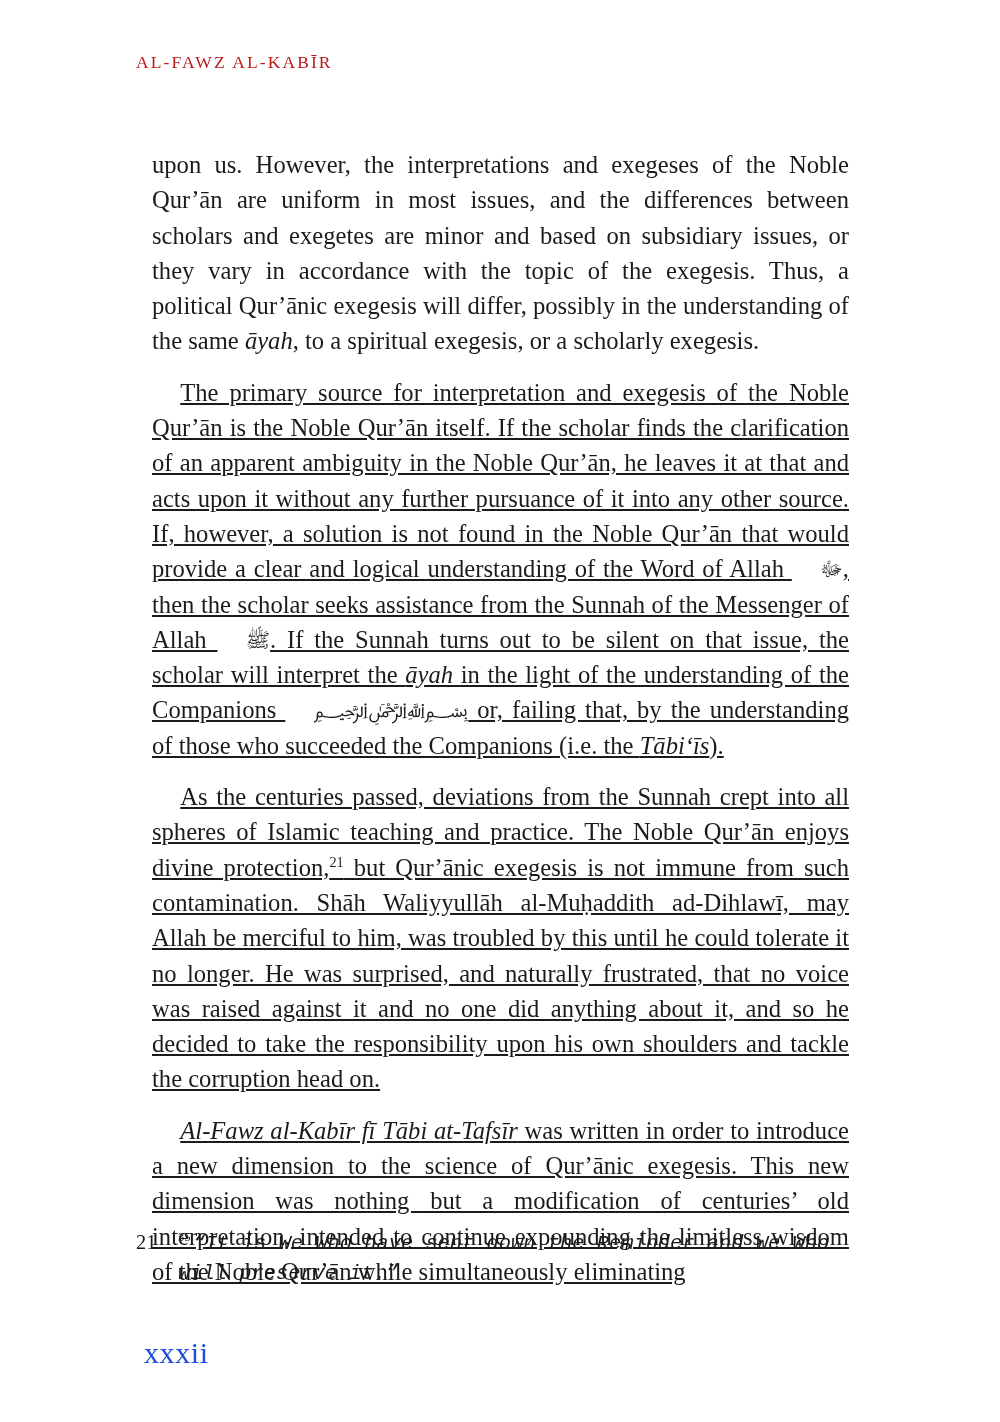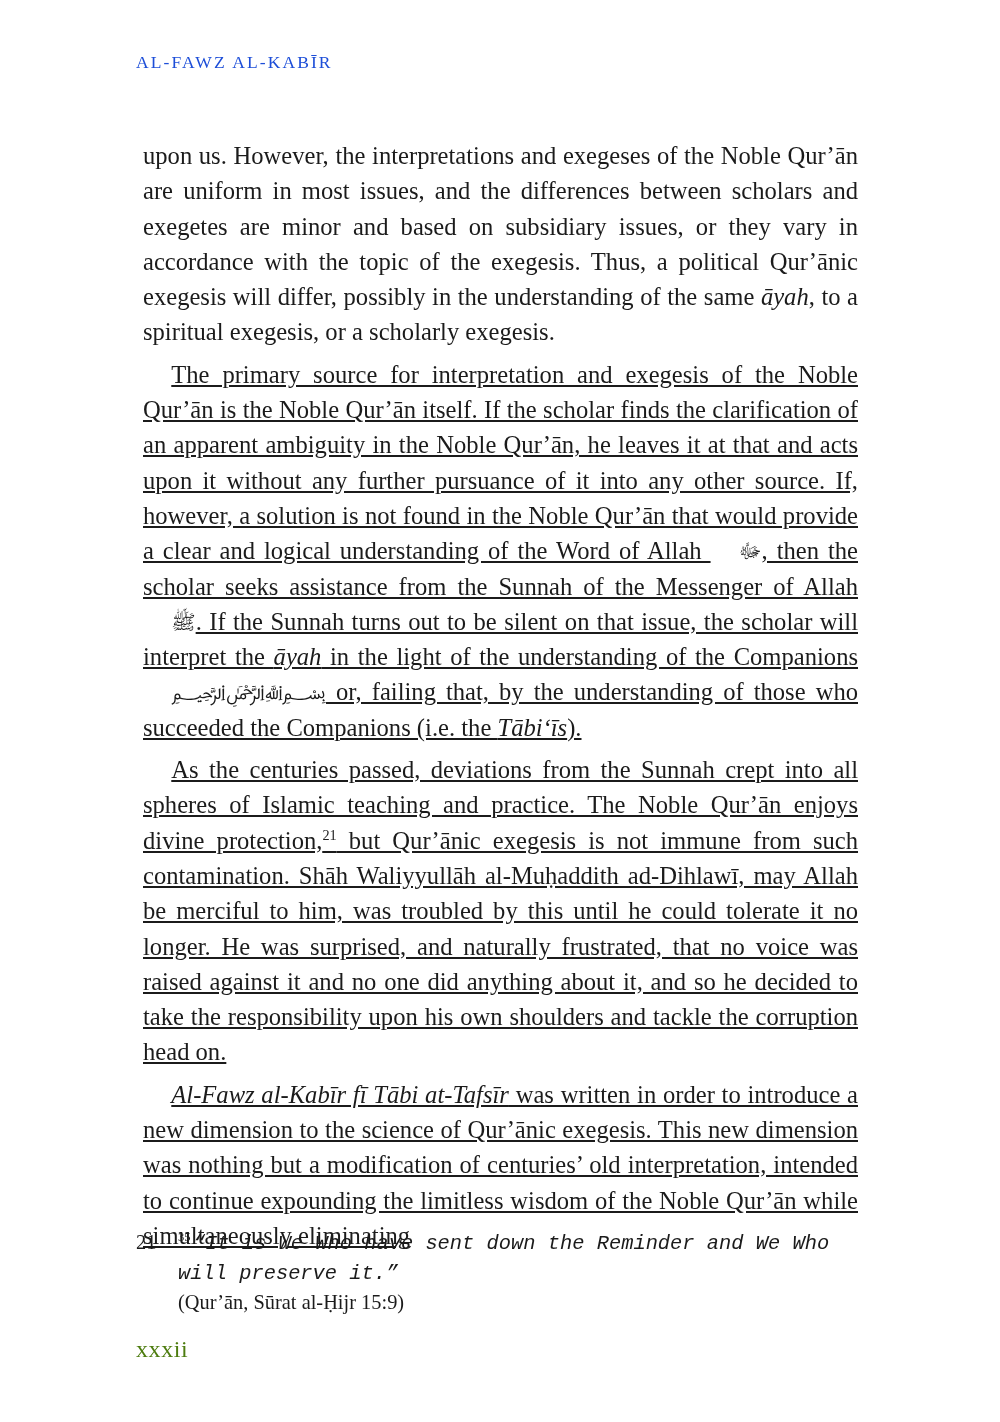--- a/index.html
+++ b/index.html
@@ -20,34 +20,34 @@
     box-sizing: border-box;
   }
 
   
   .running-head {
     position: absolute;
     left: 136px;
     top: 52px;
     font-size: 17.5px;
     letter-spacing: 2.1px;
-    color: #1d4ed8;
+    color: #b91c1c;
     font-variant: normal;
     white-space: nowrap;
   }
 
   
   .body-block {
     position: absolute;
     left: 136px;
     top: 131px;
     width: 729px;
   }
   .para {
-    margin: 7px;
+    margin: 16px;
     text-align: justify;
     text-justify: inter-word;
     font-size: 24.6px;
     line-height: 35.3px;
     color: #1b1b1b;
     hyphens: none;
   }
   .para + .para {
     text-indent: 1.15em;
     text-decoration: underline;
@@ -105,45 +105,45 @@
     font-family: Liberation Mono, monospace;
   }
   .footnote-src {
     font-style: normal;
     display: block;
   }
 
   
   .folio {
     position: absolute;
-    left: 136px;
+    left: 144px;
     top: 1336px;
-    font-size: 24px;
+    font-size: 30px;
     letter-spacing: 0.6px;
-    color: #4d7c0f;
+    color: #1d4ed8;
   }
 </style>
 </head>
 <body>
 
 <div class="page">
 
   <div class="running-head">AL-FAWZ AL-KABĪR</div>
 
   <div class="body-block">
     <p class="para">upon us. However, the interpretations and exegeses of the Noble Qur’ān are uniform in most issues, and the differences between scholars and exegetes are minor and based on subsidiary issues, or they vary in accordance with the topic of the exegesis. Thus, a political Qur’ānic exegesis will differ, possibly in the understanding of the same <i>āyah</i>, to a spiritual exegesis, or a scholarly exegesis.</p>
     <p class="para">The primary source for interpretation and exegesis of the Noble Qur’ān is the Noble Qur’ān itself. If the scholar finds the clarification of an apparent ambiguity in the Noble Qur’ān, he leaves it at that and acts upon it without any further pursuance of it into any other source. If, however, a solution is not found in the Noble Qur’ān that would provide a clear and logical understanding of the Word of Allah <span class="honorific">ﷻ</span>, then the scholar seeks assistance from the Sunnah of the Messenger of Allah <span class="honorific">ﷺ</span>. If the Sunnah turns out to be silent on that issue, the scholar will interpret the <i>āyah</i> in the light of the understanding of the Companions <span class="honorific">﷽</span> or, failing that, by the understanding of those who succeeded the Companions (i.e. the <i>Tābi‘īs</i>).</p>
     <p class="para">As the centuries passed, deviations from the Sunnah crept into all spheres of Islamic teaching and practice. The Noble Qur’ān enjoys divine protection,<sup class="fn">21</sup> but Qur’ānic exegesis is not immune from such contamination. Shāh Waliyyullāh al-Muḥaddith ad-Dihlawī, may Allah be merciful to him, was troubled by this until he could tolerate it no longer. He was surprised, and naturally frustrated, that no voice was raised against it and no one did anything about it, and so he decided to take the responsibility upon his own shoulders and tackle the corruption head on.</p>
     <p class="para"><i>Al-Fawz al-Kabīr fī Tābi at-Tafsīr</i> was written in order to introduce a new dimension to the science of Qur’ānic exegesis. This new dimension was nothing but a modification of centuries’ old interpretation, intended to continue expounding the limitless wisdom of the Noble Qur’ān while simultaneously eliminating</p>
   </div>
 
   <div class="footnotes">
     <div class="footnote-row">
       <span class="footnote-num">21</span>
       <span class="footnote-text">
-        <span class="fn-marker">35</span><span class="footnote-quote">“It is We Who have sent down the Reminder and We Who will preserve it.”</span><span class="footnote-src">(Qur’ān, Sūrat al-Ḥijr 15:9)</span>
+        <span class="fn-marker">35</span><span class="footnote-quote">“It is We Who have sent down the Reminder and We Who will preserve it.”</span>
       </span>
     </div>
   </div>
 
   <div class="folio">xxxii</div>
 
 </div>
 
 </body></html>

